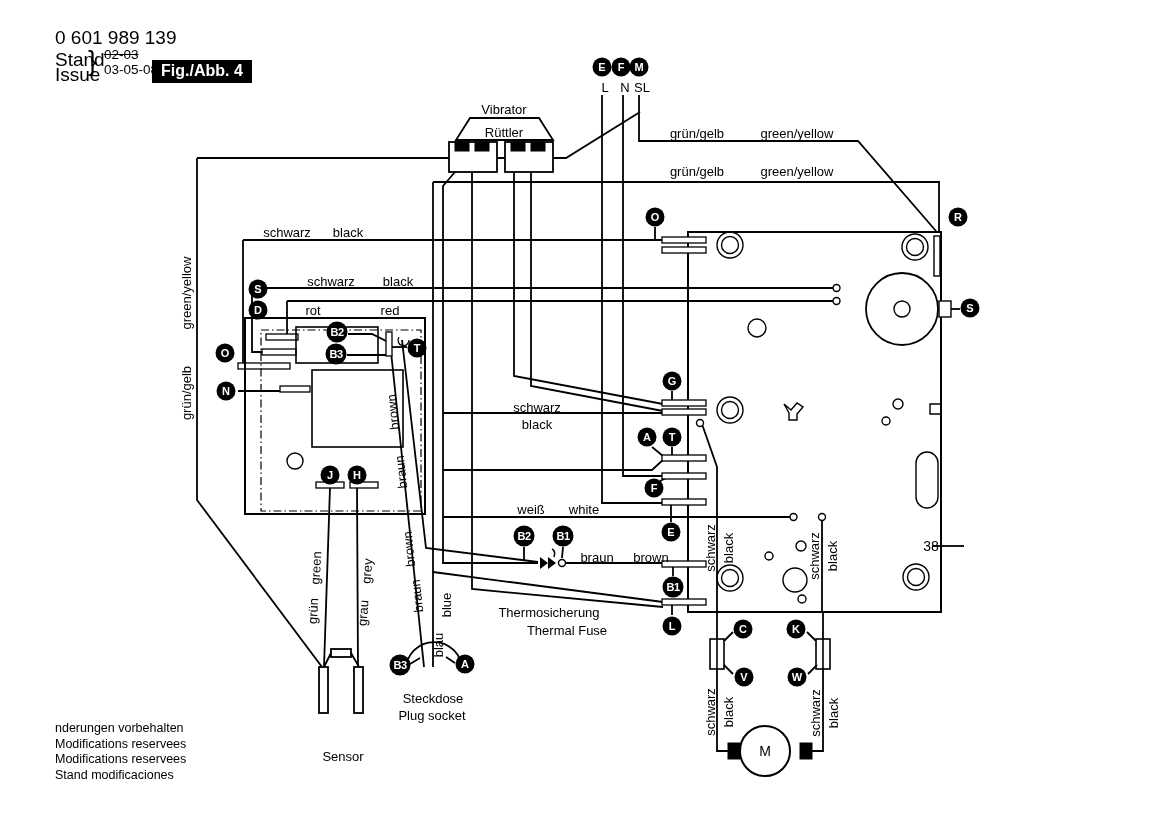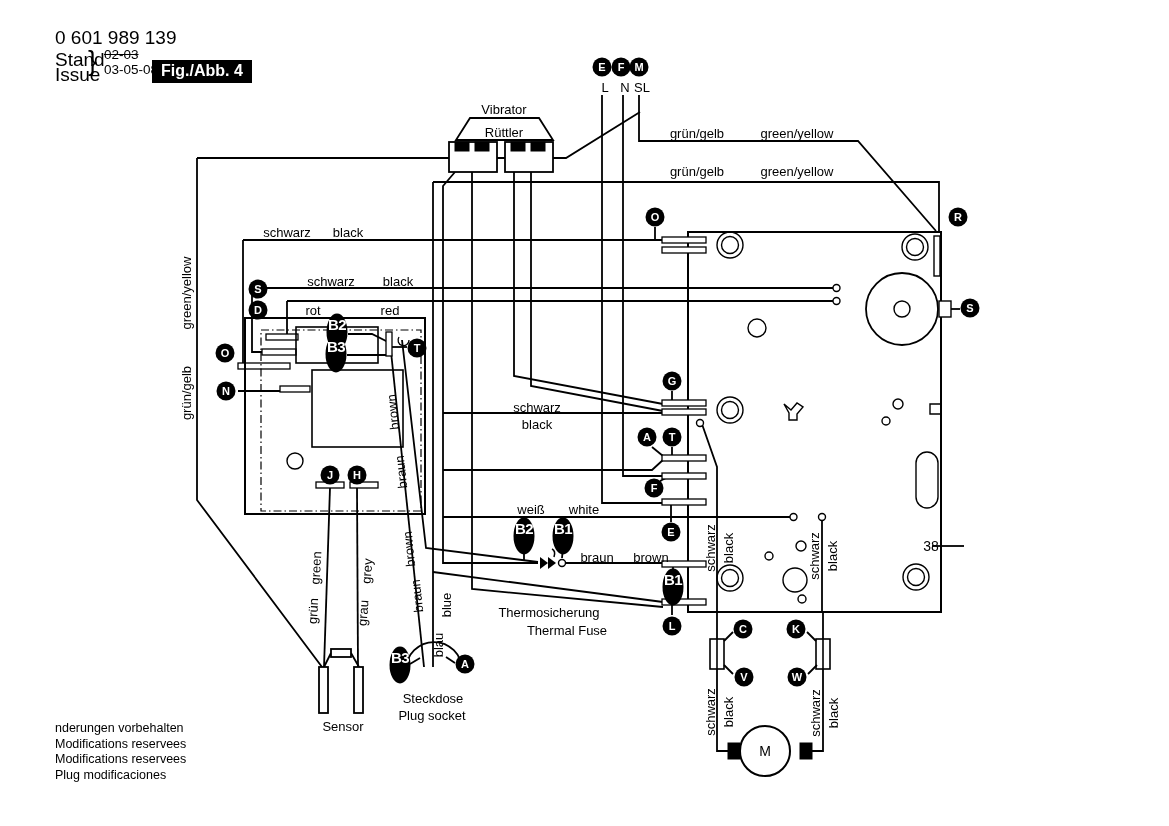--- a/index.html
+++ b/index.html
@@ -4,21 +4,21 @@
 <style>
   html,body{margin:0;padding:0;background:#fff;}
   #stage{position:relative;width:1169px;height:826px;background:#fff;overflow:hidden;
          font-family:"Liberation Sans",sans-serif;color:#000;}
   svg{position:absolute;left:0;top:0;}
   .lbl{position:absolute;font-size:13px;white-space:nowrap;
        transform:translate(-50%,-50%) rotate(var(--r,0deg));}
   .badge{position:absolute;width:19px;height:19px;border-radius:50%;background:#000;color:#fff;
          font-weight:bold;font-size:11px;line-height:19px;text-align:center;
          transform:translate(-50%,-50%);letter-spacing:0;}
-  .badge.wide{width:21px;height:37px;font-size:15px;line-height:21px;letter-spacing:-0.5px;}
+  .badge.wide{width:21px;height:21px;font-size:11px;line-height:21px;letter-spacing:-0.5px;}
   .hdr{position:absolute;left:55px;top:30px;font-size:19px;line-height:15px;}
   .hdr .pn{margin-bottom:7px;}
   .hdr .row{position:relative;}
   .brace{position:absolute;left:88px;top:46px;font-size:27px;font-weight:400;}
   .strike{text-decoration:line-through;}
   .valcol{position:absolute;left:104px;top:47px;}
   .figbox{position:absolute;left:152px;top:60px;background:#000;color:#fff;
           font-weight:bold;font-size:16px;padding:2px 9px 3px;}
   .footer{position:absolute;left:55px;top:721px;font-size:12.5px;line-height:15.5px;}
   .mlabel{position:absolute;font-size:14px;transform:translate(-50%,-50%);}
@@ -219,26 +219,26 @@
 <div class="valcol" style="font-size:13.5px;line-height:15px;">
   <div class="strike">02-03</div>
   <div>03-05-08</div>
 </div>
 <div class="figbox">Fig./Abb. 4</div>
 
 <div class="footer">
   <div>nderungen vorbehalten</div>
   <div>Modifications reservees</div>
   <div>Modifications reservees</div>
-  <div>Plug modificaciones</div>
+  <div>Stand modificaciones</div>
 </div>
 
 <div class="lbl" style="left:504px;top:109px">Vibrator</div>
 <div class="lbl" style="left:504px;top:132px">Rüttler</div>
-<div class="lbl" style="left:343px;top:726px">Sensor</div>
+<div class="lbl" style="left:343px;top:756px">Sensor</div>
 <div class="lbl" style="left:433px;top:698px">Steckdose</div>
 <div class="lbl" style="left:432px;top:715px">Plug socket</div>
 <div class="lbl" style="left:549px;top:612px">Thermosicherung</div>
 <div class="lbl" style="left:567px;top:630px">Thermal Fuse</div>
 <div class="ref38" style="left:931px;top:546px">38</div>
 <div class="mlabel" style="left:765px;top:751px">M</div>
 
 <div class="lbl" style="left:605px;top:87px">L</div>
 <div class="lbl" style="left:625px;top:87px">N</div>
 <div class="lbl" style="left:642px;top:87px">SL</div>

